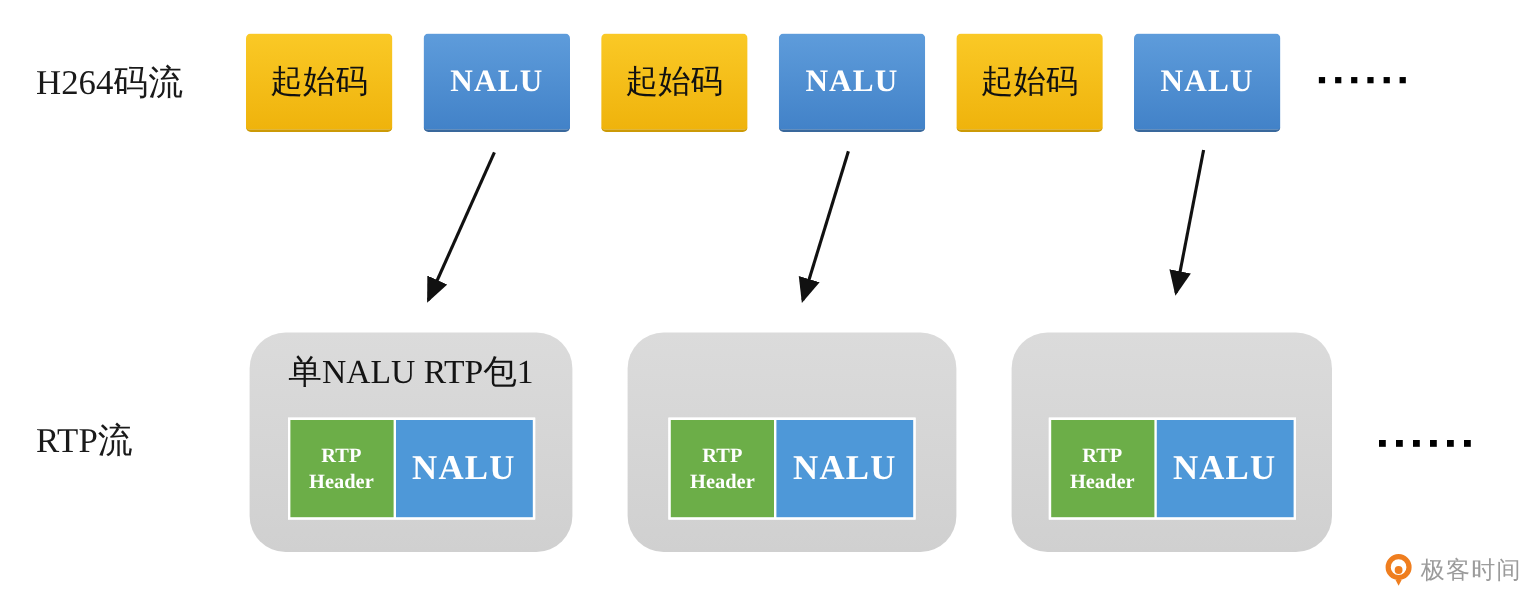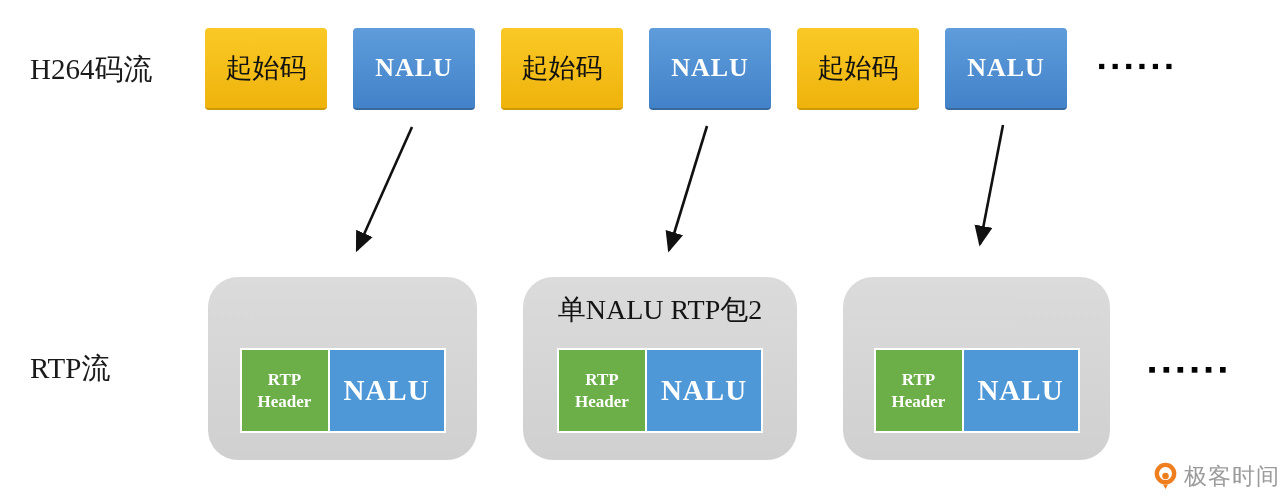--- a/index.html
+++ b/index.html
@@ -49,21 +49,21 @@
   .cell.green{
     width:86px;background:#6cae48;font-size:17px;line-height:1.25;
     text-align:center;padding:0 24px;box-sizing:border-box;
   }
   .cell.blue{
     width:114px;background:#4e98d8;font-size:29px;letter-spacing:1px;
   }
   .brand{
     position:absolute;left:1152px;top:461px;display:flex;align-items:center;gap:5px;
   }
-  .brand-text{font-size:23px;color:#9b9b9b;letter-spacing:1px;white-space:nowrap;}
+  .brand-text{font-size:20px;color:#9b9b9b;letter-spacing:1px;white-space:nowrap;}
 </style>
 </head>
 <body>
 
 <div class="canvas">
 
   <div class="row-label h264">H264码流</div>
 
   <div class="top-row">
     <div class="box yellow">
@@ -95,28 +95,28 @@
       </marker>
     </defs>
     <line x1="412" y1="127" x2="357" y2="250" stroke="#111" stroke-width="2.6" marker-end="url(#ah)"></line>
     <line x1="707" y1="126" x2="669" y2="250" stroke="#111" stroke-width="2.6" marker-end="url(#ah)"></line>
     <line x1="1003" y1="125" x2="980" y2="244" stroke="#111" stroke-width="2.6" marker-end="url(#ah)"></line>
   </svg>
 
   <div class="row-label rtp">RTP流</div>
 
   <div class="packet" style="left:208px;width:269px;">
+    <div class="packet-title">单NALU RTP包1</div>
     <div class="module">
       <div class="cell green">RTP Header</div>
       <div class="cell blue">NALU</div>
     </div>
   </div>
 
   <div class="packet" style="left:523px;width:274px;">
-    <div class="packet-title">单NALU RTP包2</div>
     <div class="module">
       <div class="cell green">RTP Header</div>
       <div class="cell blue">NALU</div>
     </div>
   </div>
 
   <div class="packet" style="left:843px;width:267px;">
     <div class="module">
       <div class="cell green">RTP Header</div>
       <div class="cell blue">NALU</div>

